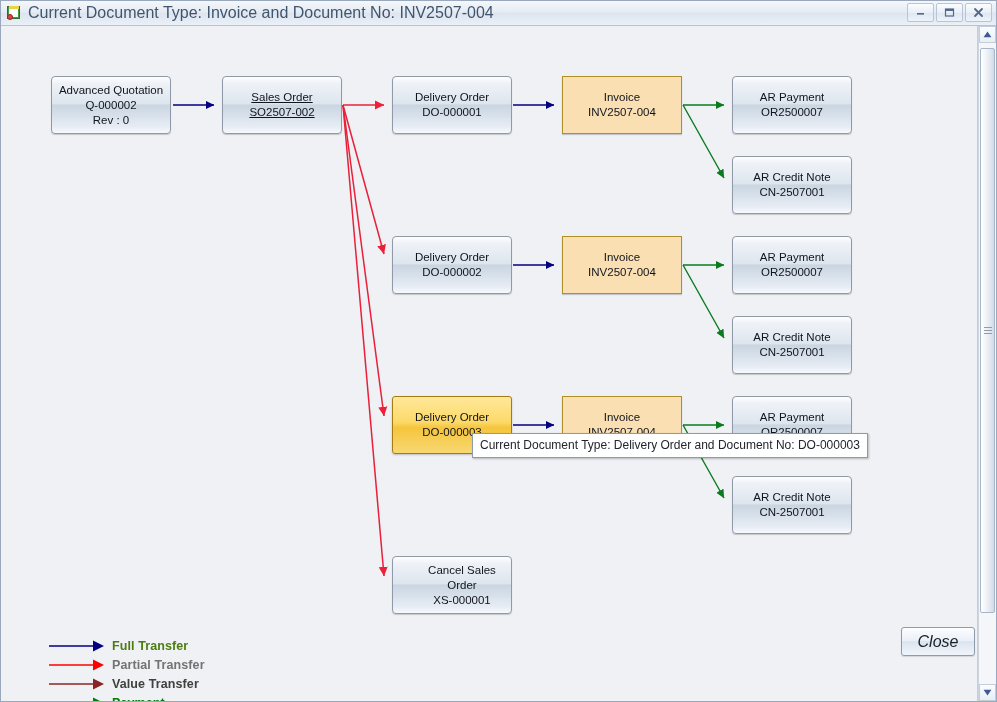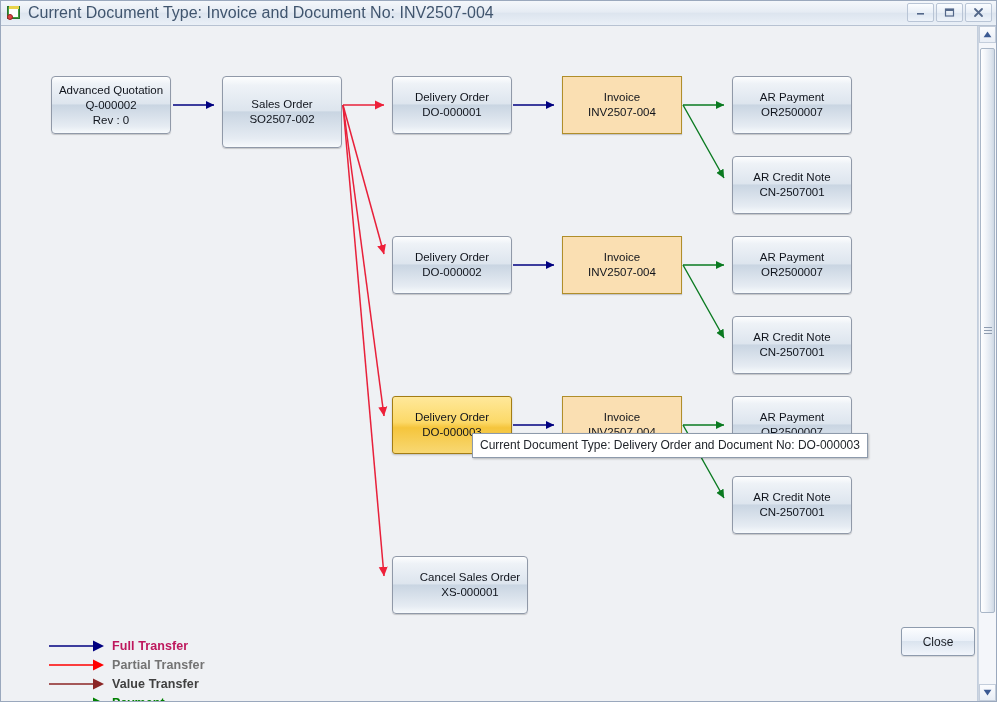--- a/index.html
+++ b/index.html
@@ -83,25 +83,26 @@
 
   
   #legend{position:absolute;left:47px;top:610px;z-index:5;}
   .leg-row{height:19px;display:flex;align-items:center;}
   .leg-line{width:58px;height:14px;margin-right:6px;}
   .leg-label{font-size:12.5px;font-weight:bold;letter-spacing:.1px;}
 
   
   #close-btn{
     position:absolute;right:21px;bottom:45px;width:72px;height:27px;z-index:6;
-    font-size:12px;color:#1b1f26;
+    font-size:16px;color:#1b1f26;
     background:linear-gradient(to bottom,#fcfdff 0%,#eaf0f8 48%,#dbe4ef 50%,#f1f5fb 100%);
     border:1px solid #8e9bad;border-radius:3px;
     display:flex;align-items:center;justify-content:center;
     box-shadow:0 1px 1px rgba(0,0,0,.12);
+    font-style:italic;
   }
 
   
   #vscroll{
     flex:0 0 17px;width:17px;position:relative;
     background:#f4f6fa;border-left:1px solid #ccd5e1;
   }
   .sb-btn{
     position:absolute;left:0;width:17px;height:17px;
     background:linear-gradient(to bottom,#fbfcfe,#e9eef6);
@@ -189,21 +190,21 @@
               <path d="M 682,399 L 723,472" stroke="#0a7a20" stroke-width="1.4" fill="none" marker-end="url(#ah-payment)"></path>
             </g>
         </svg>
 
         <div id="node-layer">
             <div class="node " style="left: 50px; top: 50px; width: 120px; height: 58px;">
               <span class="l1">Advanced Quotation</span>
               <span class="l2">Q-000002</span>
               <span class="l2">Rev : 0</span>
             </div>
-            <div class="node " style="left: 221px; top: 50px; width: 120px; height: 72px;">
+            <div class="node " style="left: 221px; top: 50px; width: 120px; height: 58px; text-decoration: underline;">
               <span class="l1">Sales Order</span>
               <span class="l2">SO2507-002</span>
             </div>
             <div class="node " style="left: 391px; top: 50px; width: 120px; height: 58px;">
               <span class="l1">Delivery Order</span>
               <span class="l2">DO-000001</span>
             </div>
             <div class="node sel" style="left: 561px; top: 50px; width: 120px; height: 58px;">
               <span class="l1">Invoice</span>
               <span class="l2">INV2507-004</span>
@@ -241,35 +242,35 @@
               <span class="l2">INV2507-004</span>
             </div>
             <div class="node " style="left: 731px; top: 370px; width: 120px; height: 58px;">
               <span class="l1">AR Payment</span>
               <span class="l2">OR2500007</span>
             </div>
             <div class="node " style="left: 731px; top: 450px; width: 120px; height: 58px;">
               <span class="l1">AR Credit Note</span>
               <span class="l2">CN-2507001</span>
             </div>
-            <div class="node " style="left: 391px; top: 530px; width: 136px; height: 58px; padding-left: 20px;">
+            <div class="node " style="left: 391px; top: 530px; width: 120px; height: 58px; padding-left: 20px;">
               <span class="l1">Cancel Sales Order</span>
               <span class="l2">XS-000001</span>
             </div>
           </div>
 
         <div id="tooltip" style="left: 471px; top: 407px;">Current Document Type: Delivery Order and Document No: DO-000003</div>
 
         <div id="legend">
             <div class="leg-row">
               <svg class="leg-line" viewBox="0 0 58 14">
                 <path d="M1,7 L46,7" stroke="#000080" stroke-width="1.6" fill="none"></path>
                 <path d="M45,1.5 L56,7 L45,12.5 z" fill="#000080"></path>
               </svg>
-              <span class="leg-label" style="color:#be185d">Full Transfer</span>
+              <span class="leg-label" style="color:#4d7c0f">Full Transfer</span>
             </div>
             <div class="leg-row">
               <svg class="leg-line" viewBox="0 0 58 14">
                 <path d="M1,7 L46,7" stroke="#ff0000" stroke-width="1.6" fill="none"></path>
                 <path d="M45,1.5 L56,7 L45,12.5 z" fill="#ff0000"></path>
               </svg>
               <span class="leg-label" style="color:#737373">Partial Transfer</span>
             </div>
             <div class="leg-row">
               <svg class="leg-line" viewBox="0 0 58 14">

